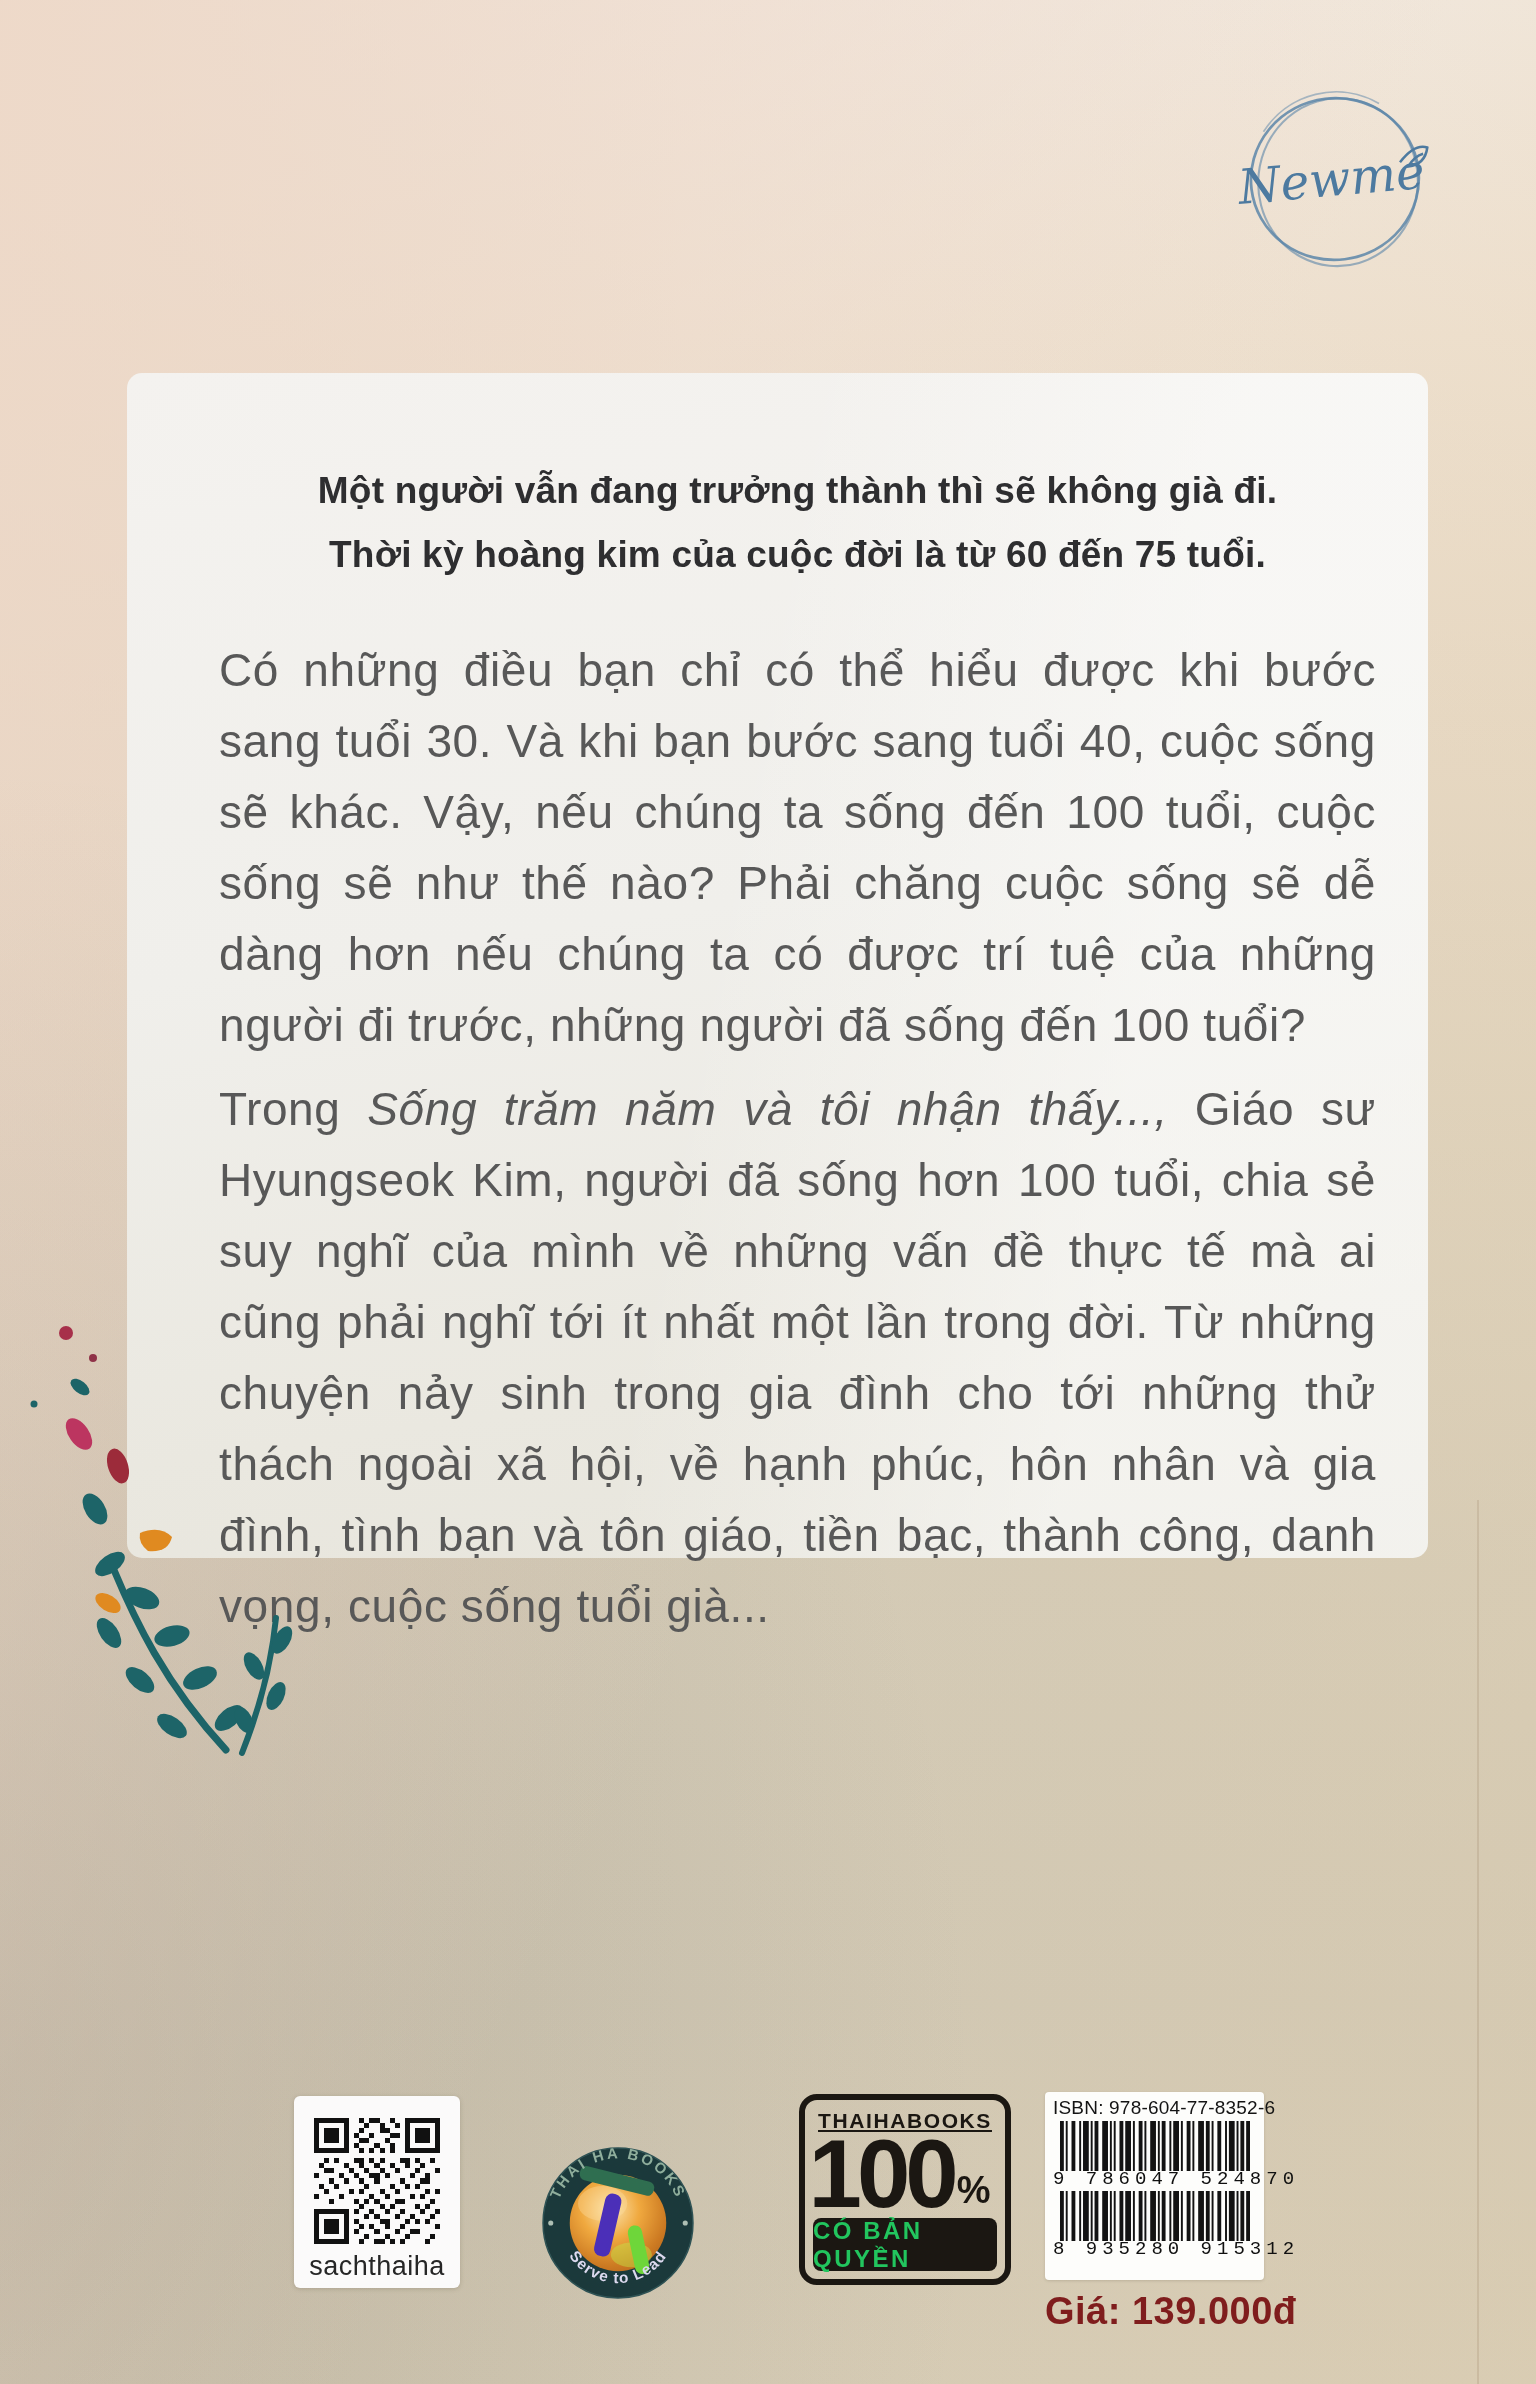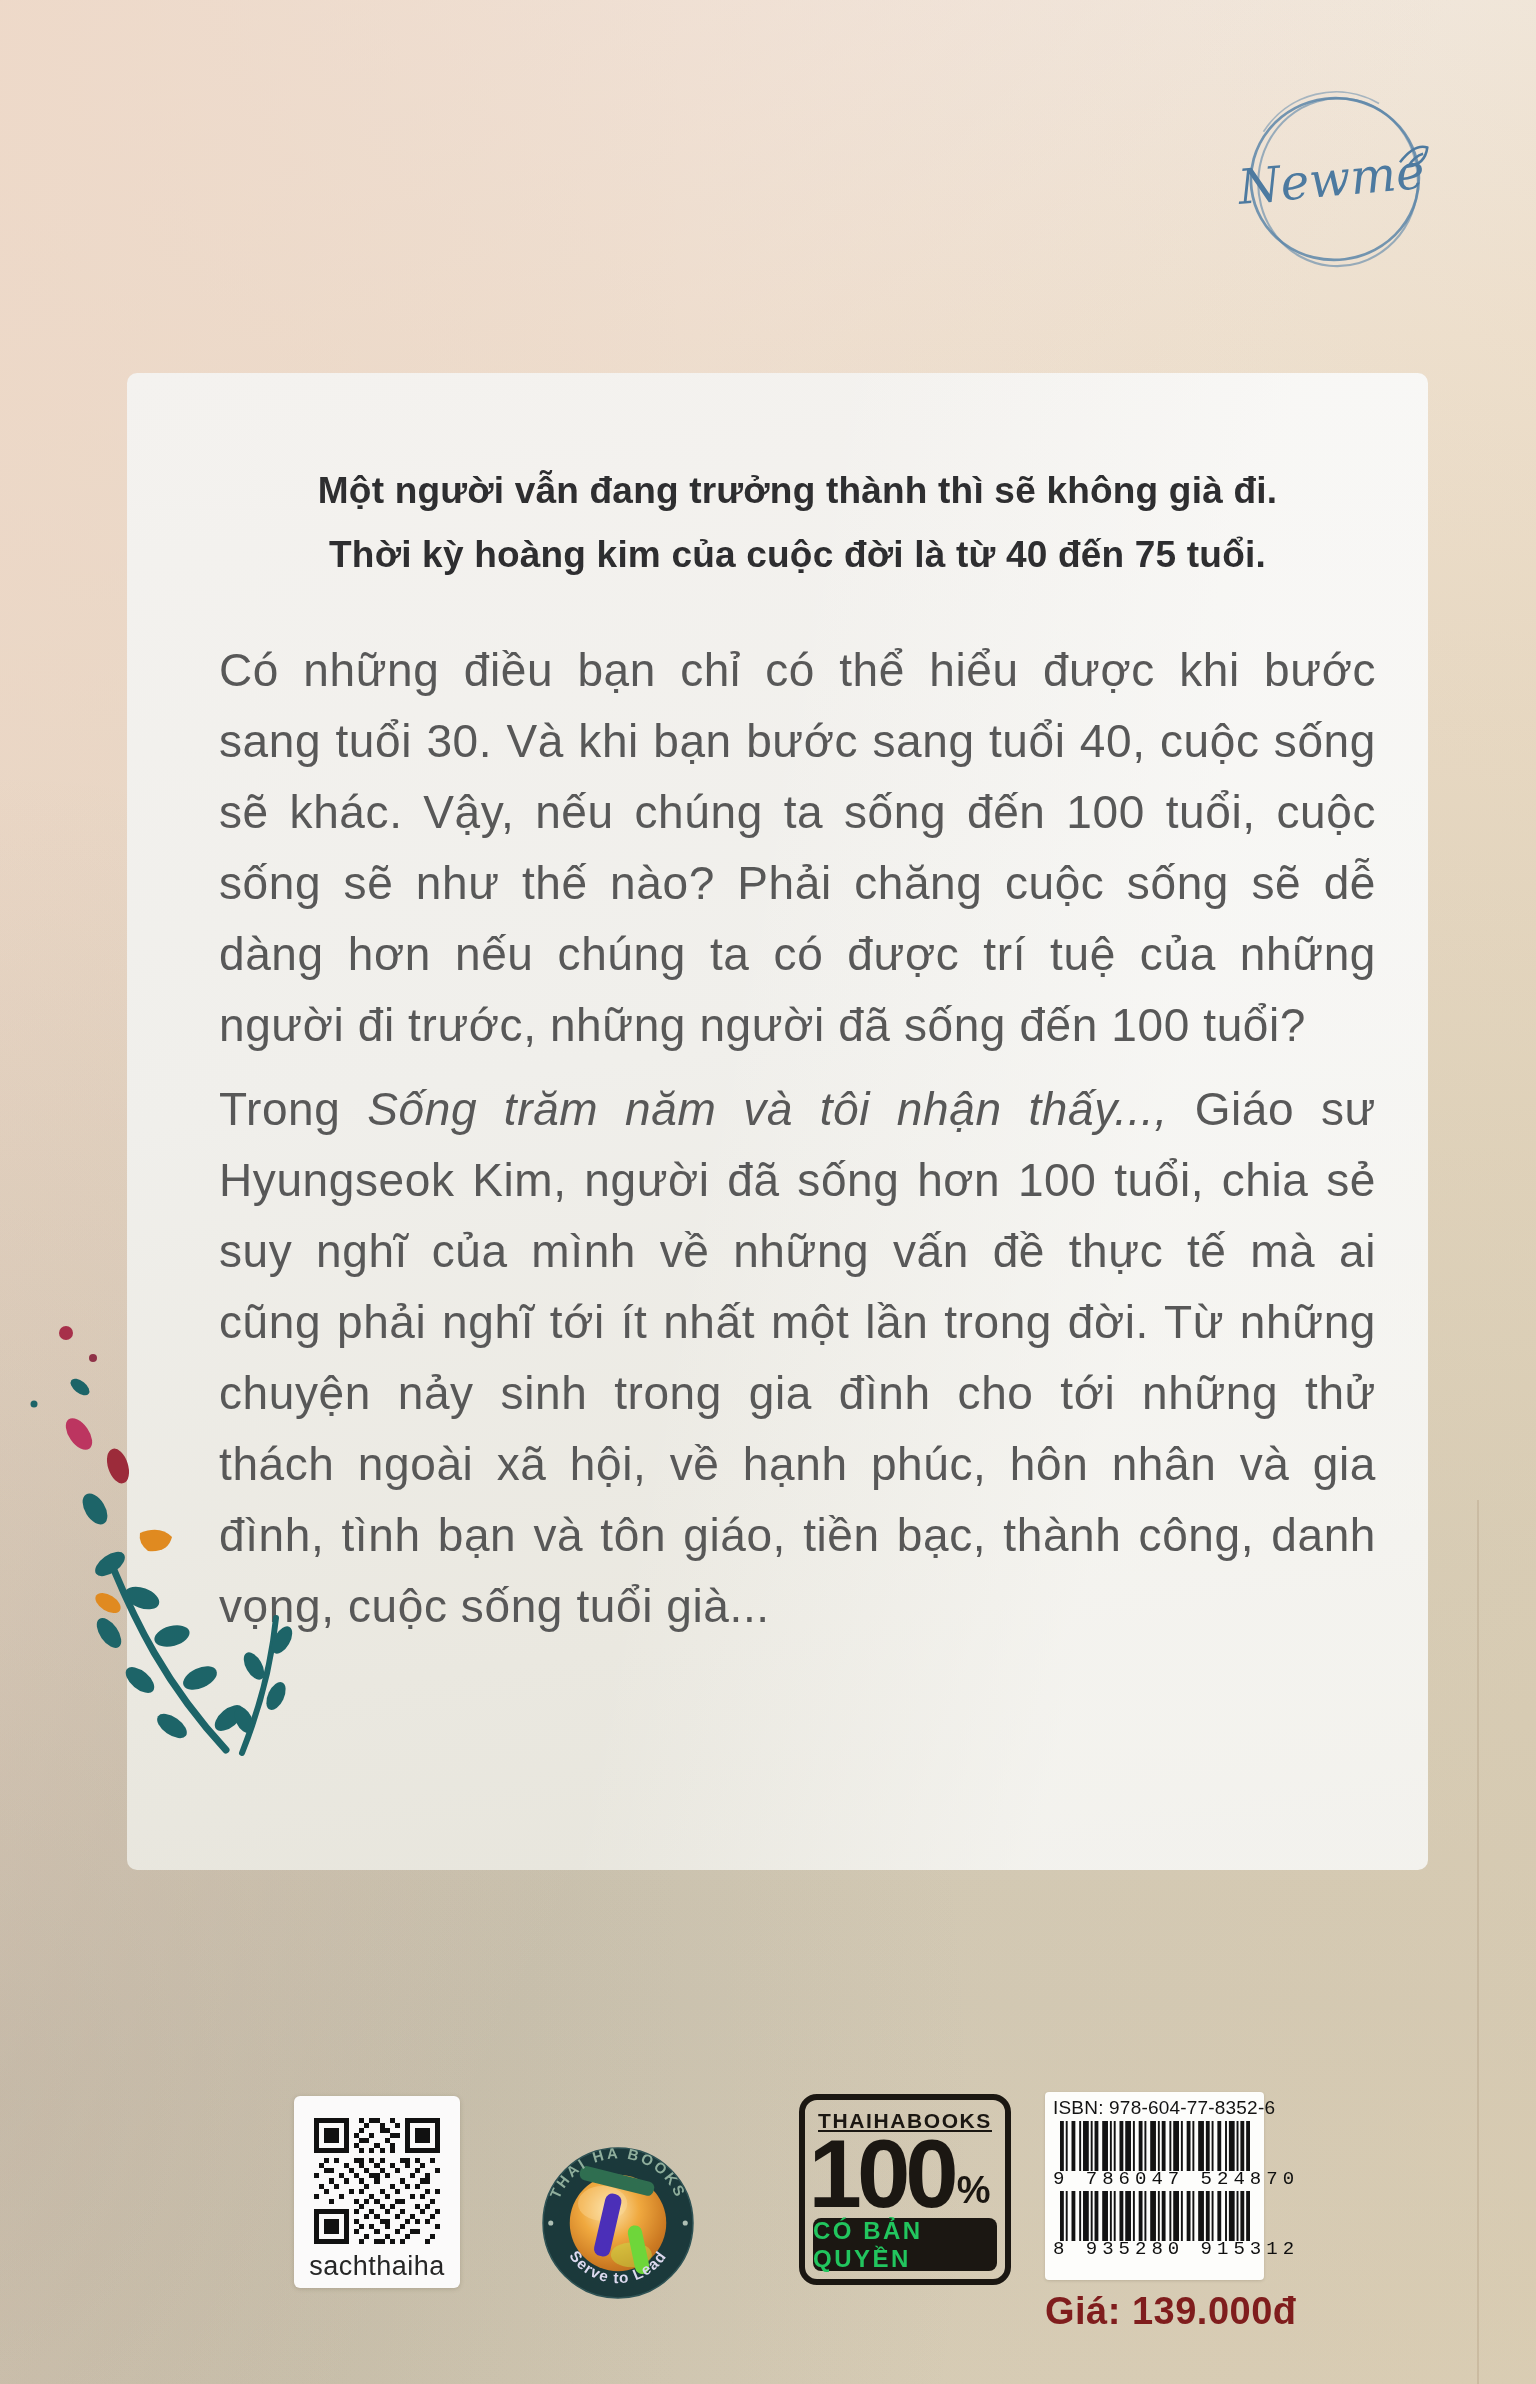--- a/index.html
+++ b/index.html
@@ -13,22 +13,22 @@
       linear-gradient(180deg, #f2ebe5 0%, #eee2d4 14%, #e6d9c7 30%, #dcd1bd 48%, #d3cab6 66%, #d0c7b3 84%, #d5cbb5 100%);
   }
   .page{position:absolute;inset:0;}
 
   
   .newme{position:absolute;left:1232px;top:74px;width:210px;height:210px;}
   .newme text{font-family:"DejaVu Serif","Liberation Serif",serif;font-style:italic;fill:#4d7aa0;}
 
   
   .panel{
-    position:absolute;left:127px;top:373px;width:1301px;height:1497px;
-    border-radius:10px;box-sizing:border-box;
+    position:absolute;left:127px;top:373px;width:1301px;height:1185px;
+    border-radius:15px;box-sizing:border-box;
     background:
       linear-gradient(100deg, rgba(255,255,255,0) 45%, rgba(252,252,251,.55) 75%),
       linear-gradient(172deg,#f4f2ef 0%,#f0efeb 45%,#eae8e0 80%,#e7e5dc 100%);
     padding:86px 52px 0 92px;
   }
   .headline{font-weight:bold;color:#2e2e30;font-size:37px;line-height:64px;text-align:center;letter-spacing:.2px;}
   .headline div{white-space:nowrap;}
   .panel p{
     margin:0;color:#585858;font-size:46px;line-height:71px;
     text-align:justify;letter-spacing:.6px;
@@ -91,21 +91,21 @@
       <ellipse cx="101" cy="103" rx="76" ry="80" stroke-width="2" opacity=".6" transform="rotate(6 101 103)"></ellipse>
       <path d="M30 55 A 82 82 0 0 1 140 28" stroke-width="1.6" opacity=".5"></path>
     </g>
     <text x="96" y="116" font-size="46" text-anchor="middle" transform="rotate(-5 96 116)">Newme</text>
     <path d="M160 84 q14 -18 26 -14 q-2 16 -18 18 q6 -10 14 -12" fill="none" stroke="#4d7aa0" stroke-width="2.4"></path>
   </svg>
 
   <section class="panel">
     <div class="headline">
       <div>Một người vẫn đang trưởng thành thì sẽ không già đi.</div>
-      <div>Thời kỳ hoàng kim của cuộc đời là từ 40 đến 75 tuổi.</div>
+      <div>Thời kỳ hoàng kim của cuộc đời là từ 60 đến 75 tuổi.</div>
     </div>
     <p class="first">Có những điều bạn chỉ có thể hiểu được khi bước sang tuổi 30. Và khi bạn bước sang tuổi 40, cuộc sống sẽ khác. Vậy, nếu chúng ta sống đến 100 tuổi, cuộc sống sẽ như thế nào? Phải chăng cuộc sống sẽ dễ dàng hơn nếu chúng ta có được trí tuệ của những người đi trước, những người đã sống đến 100 tuổi?</p>
     <p class="second"><span>Trong </span><span class="book-title">Sống trăm năm và tôi nhận thấy...,</span><span> Giáo sư Hyungseok Kim, người đã sống hơn 100 tuổi, chia sẻ suy nghĩ của mình về những vấn đề thực tế mà ai cũng phải nghĩ tới ít nhất một lần trong đời. Từ những chuyện nảy sinh trong gia đình cho tới những thử thách ngoài xã hội, về hạnh phúc, hôn nhân và gia đình, tình bạn và tôn giáo, tiền bạc, thành công, danh vọng, cuộc sống tuổi già...</span></p>
   </section>
 
   <svg class="leaves" viewBox="0 0 302 478">
     <circle cx="52" cy="45" r="7" fill="#a7304a"></circle>
     <circle cx="79" cy="70" r="4" fill="#8f3248"></circle>
     <ellipse cx="66" cy="99" rx="11" ry="6" fill="#1d6468" transform="rotate(38 66 99)"></ellipse>
     <circle cx="20" cy="116" r="3.5" fill="#1d6468"></circle>

